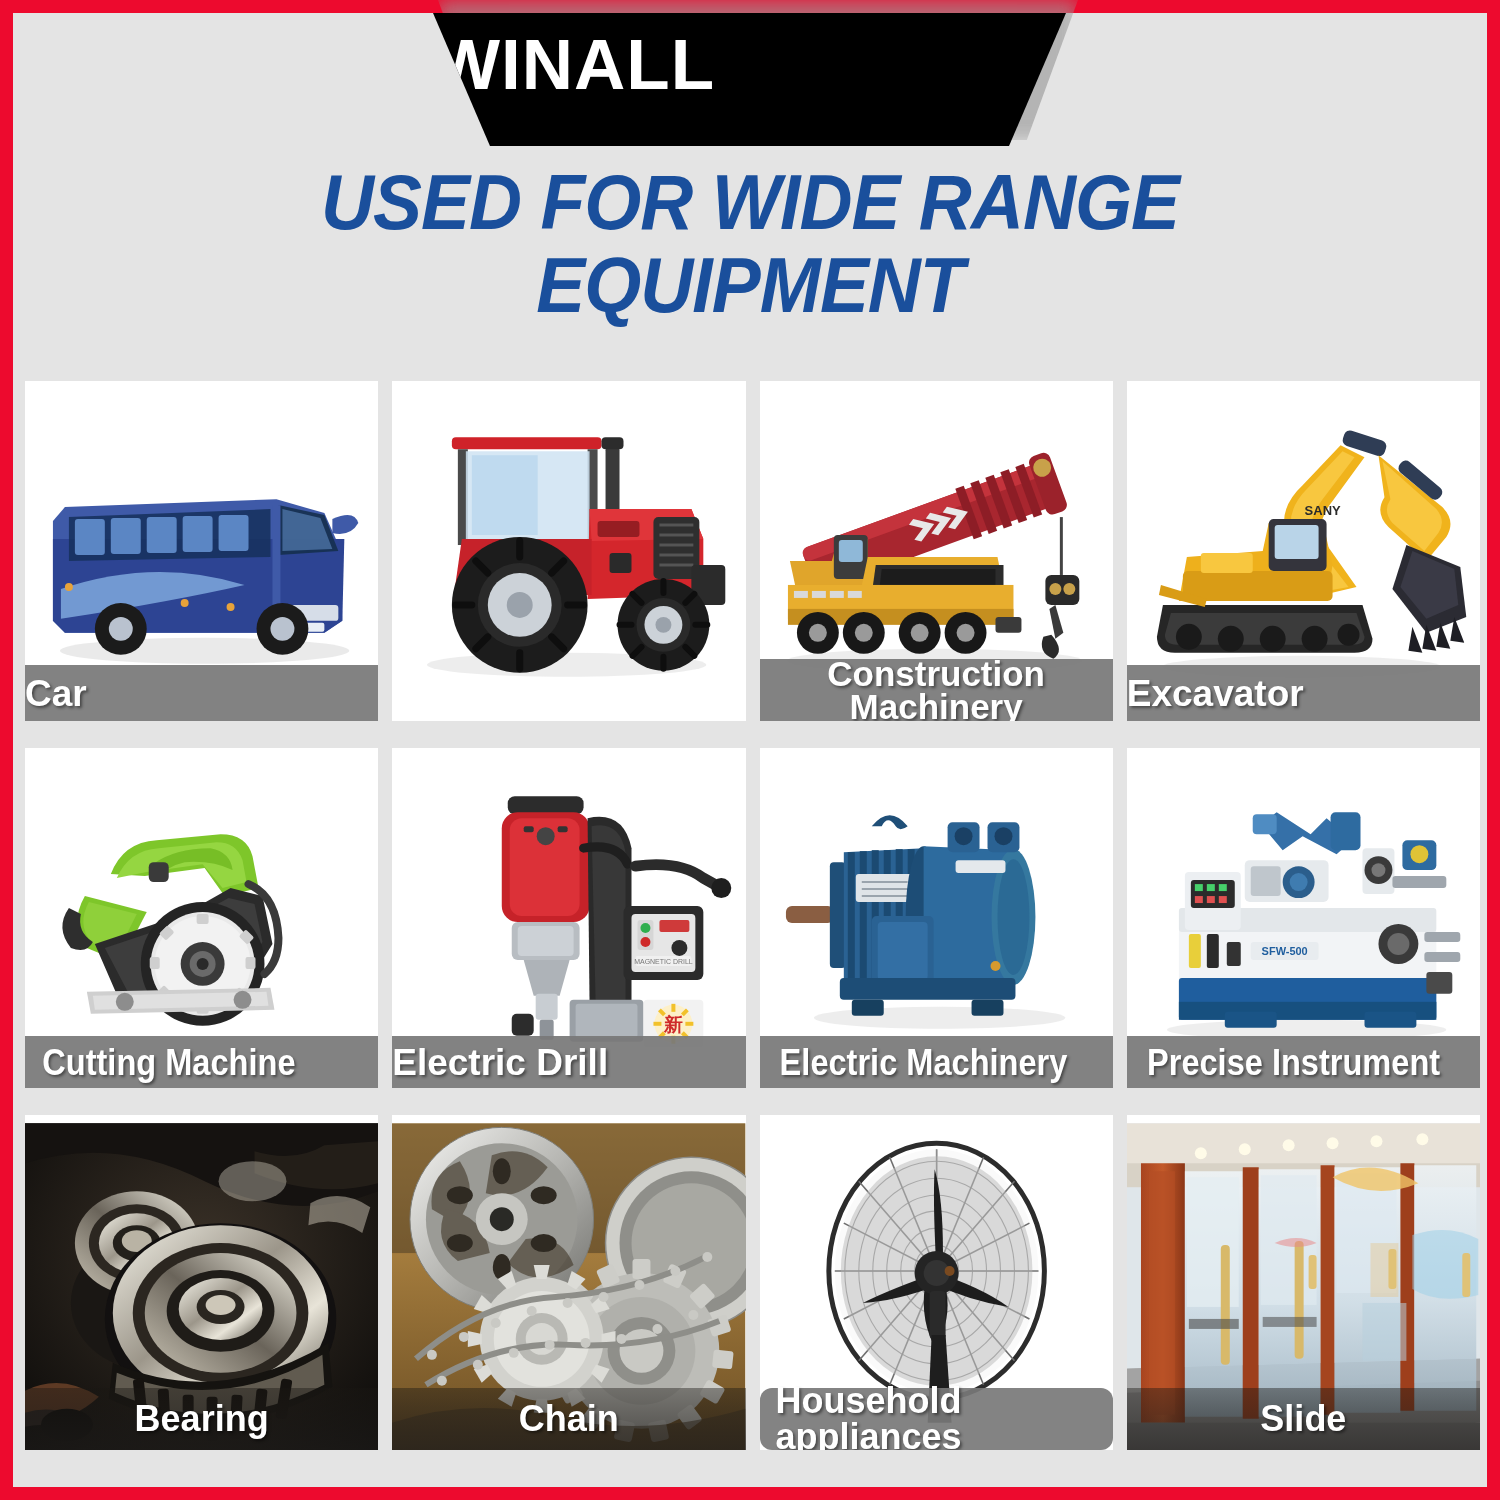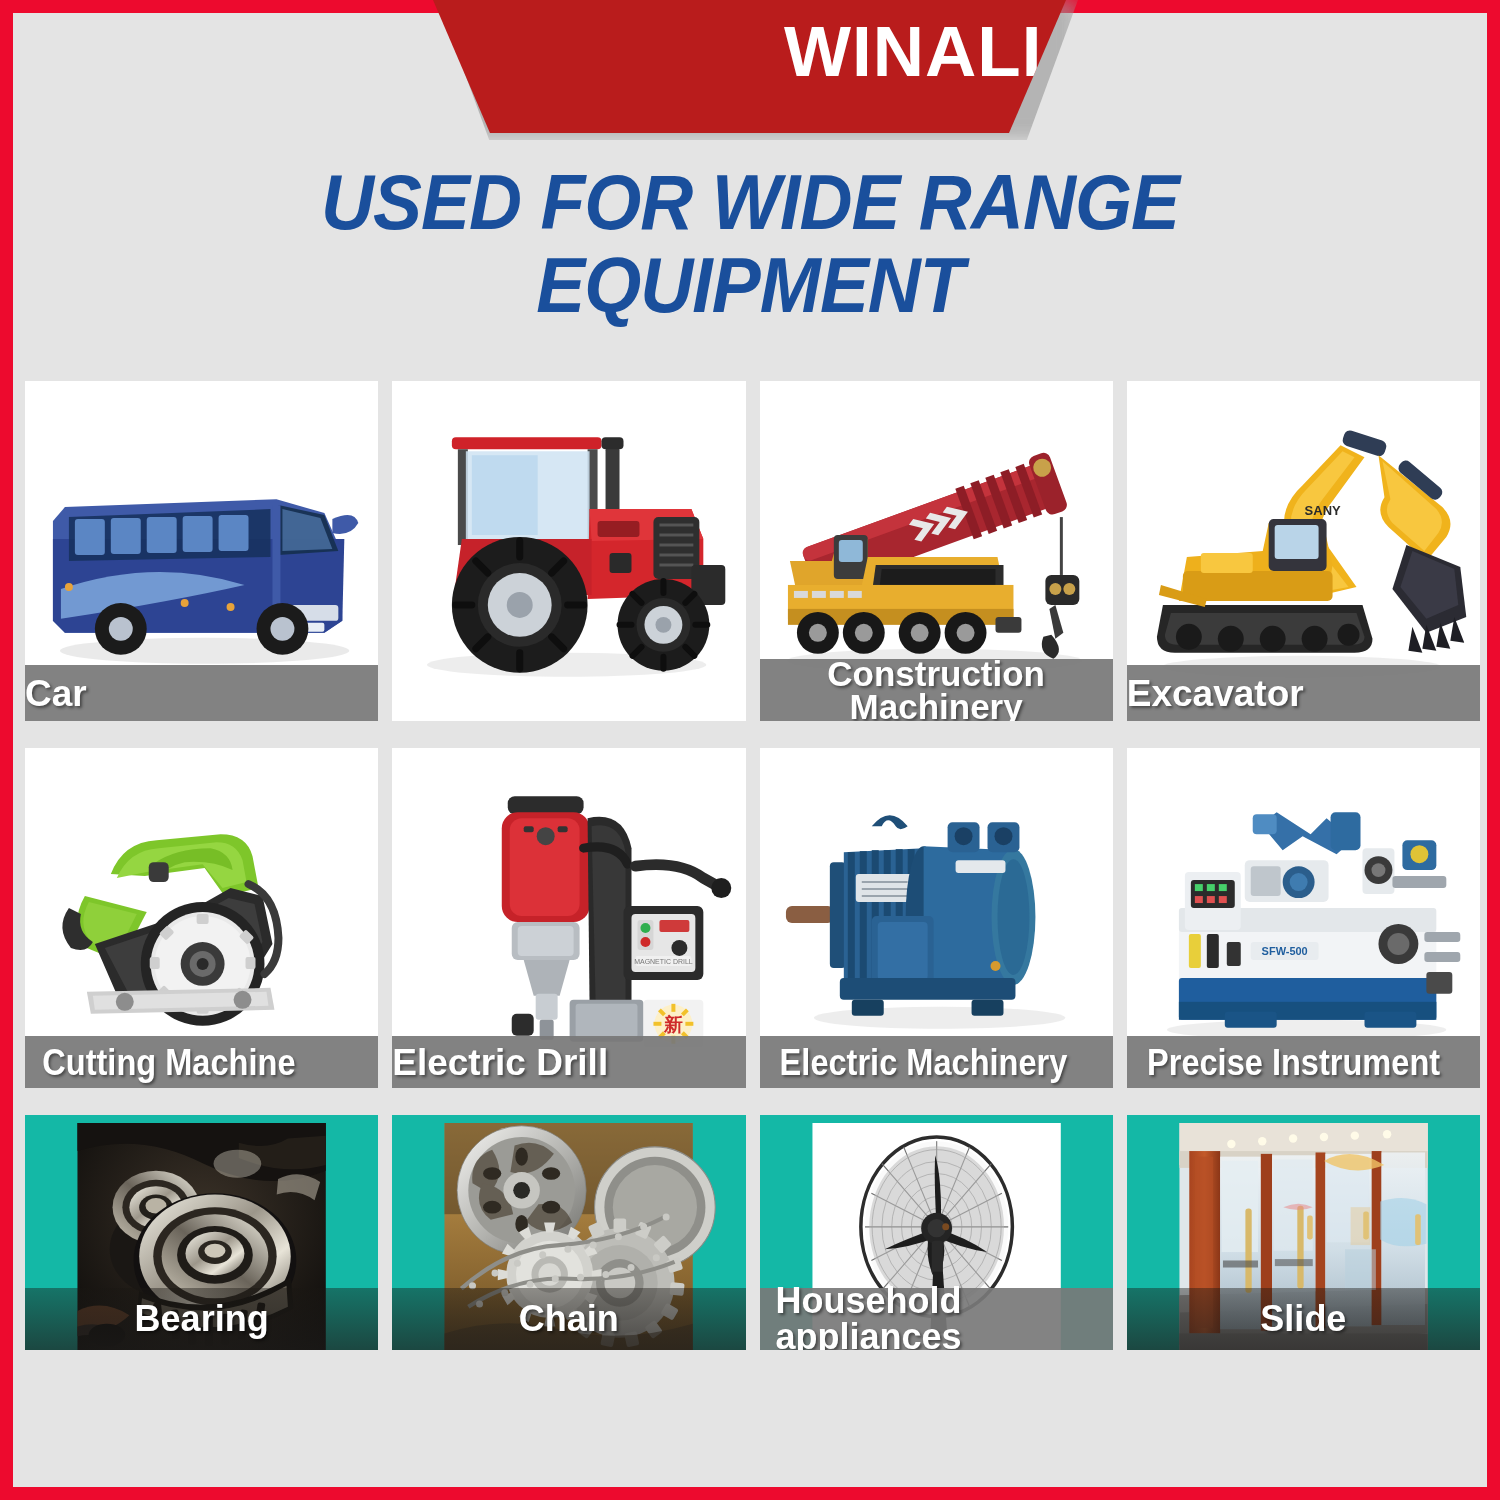--- a/index.html
+++ b/index.html
@@ -17,24 +17,24 @@
 
   
   #banner-wrap{position:absolute;left:0;top:-13px;width:1474px;height:145px;}
   #banner-shadow{
     position:absolute;left:425px;top:0;width:640px;height:140px;
     background:#9a9a9a;
     clip-path:polygon(0 0,100% 0,92% 100%,8% 100%);
     filter:blur(9px);opacity:.65;
   }
   #banner{
-    position:absolute;left:420px;top:0;width:633px;height:133px;
-    background:#b91c1c;
+    position:absolute;left:420px;top:13px;width:633px;height:133px;
+    background:#000000;
     clip-path:polygon(0 0,100% 0,91% 100%,9% 100%);
-    text-align:right;color:#fff;
+    text-align:left;color:#fff;
   }
   #banner-title{
     font-size:71px;font-weight:bold;letter-spacing:1px;
     line-height:1;padding-top:16px;
   }
   #banner-sub{
     font-size:34px;font-weight:bold;letter-spacing:3.5px;
     line-height:1;padding-top:10px;
   }
 
@@ -45,40 +45,40 @@
     font-size:78px;font-weight:bold;font-style:italic;
     line-height:1.07;letter-spacing:-1px;
     transform:scaleX(.94);transform-origin:center top;
   }
 
   
   #grid{position:absolute;left:12px;top:368px;width:1455px;}
   .row{display:flex;gap:14px;margin-bottom:27px;}
   .card{position:relative;width:354px;overflow:hidden;}
   .r1 .card,.r2 .card{height:340px;background:#fff;}
-  .r3 .card{height:235px;background:#14b8a6;}
+  .r3 .card{height:335px;background:#ffffff;}
 
   .photo{position:absolute;left:0;top:8px;width:100%;height:100%;}
   .photo svg{display:block;width:100%;height:100%;}
 
   .label{
     position:absolute;left:0;bottom:0;width:100%;
     box-sizing:border-box;
     background:rgba(120,120,120,.93);
     color:#fff;font-weight:bold;text-align:center;
     text-shadow:2px 2px 3px rgba(0,0,0,.45);
     line-height:1.0;
     display:flex;align-items:center;justify-content:flex-start;
   }
   .r1 .label{height:56px;font-size:37px;}
   .r1 .label.two{height:62px;font-size:35px;line-height:.95;}
   .r2 .label{height:52px;font-size:37px;margin-top:41px;}
   .r3 .label{height:62px;font-size:36px;justify-content:center;}
   .r3 .label.dark{background:linear-gradient(to bottom,rgba(25,22,18,.42),rgba(30,28,26,.72));}
-  .r3 .label.solid{background:rgba(120,120,120,.92);text-align:left;justify-content:flex-start;padding-left:16px;}
+  .r3 .label.solid{background:rgba(120,120,120,.92);text-align:left;justify-content:flex-start;padding-left:16px;border-radius:12px;}
   .lbl.squeeze{display:inline-block;transform:scaleX(.88);}
 </style>
 </head>
 <body>
 
 <div id="frame">
 
   <div id="banner-wrap">
     <div id="banner-shadow"></div>
     <div id="banner">

